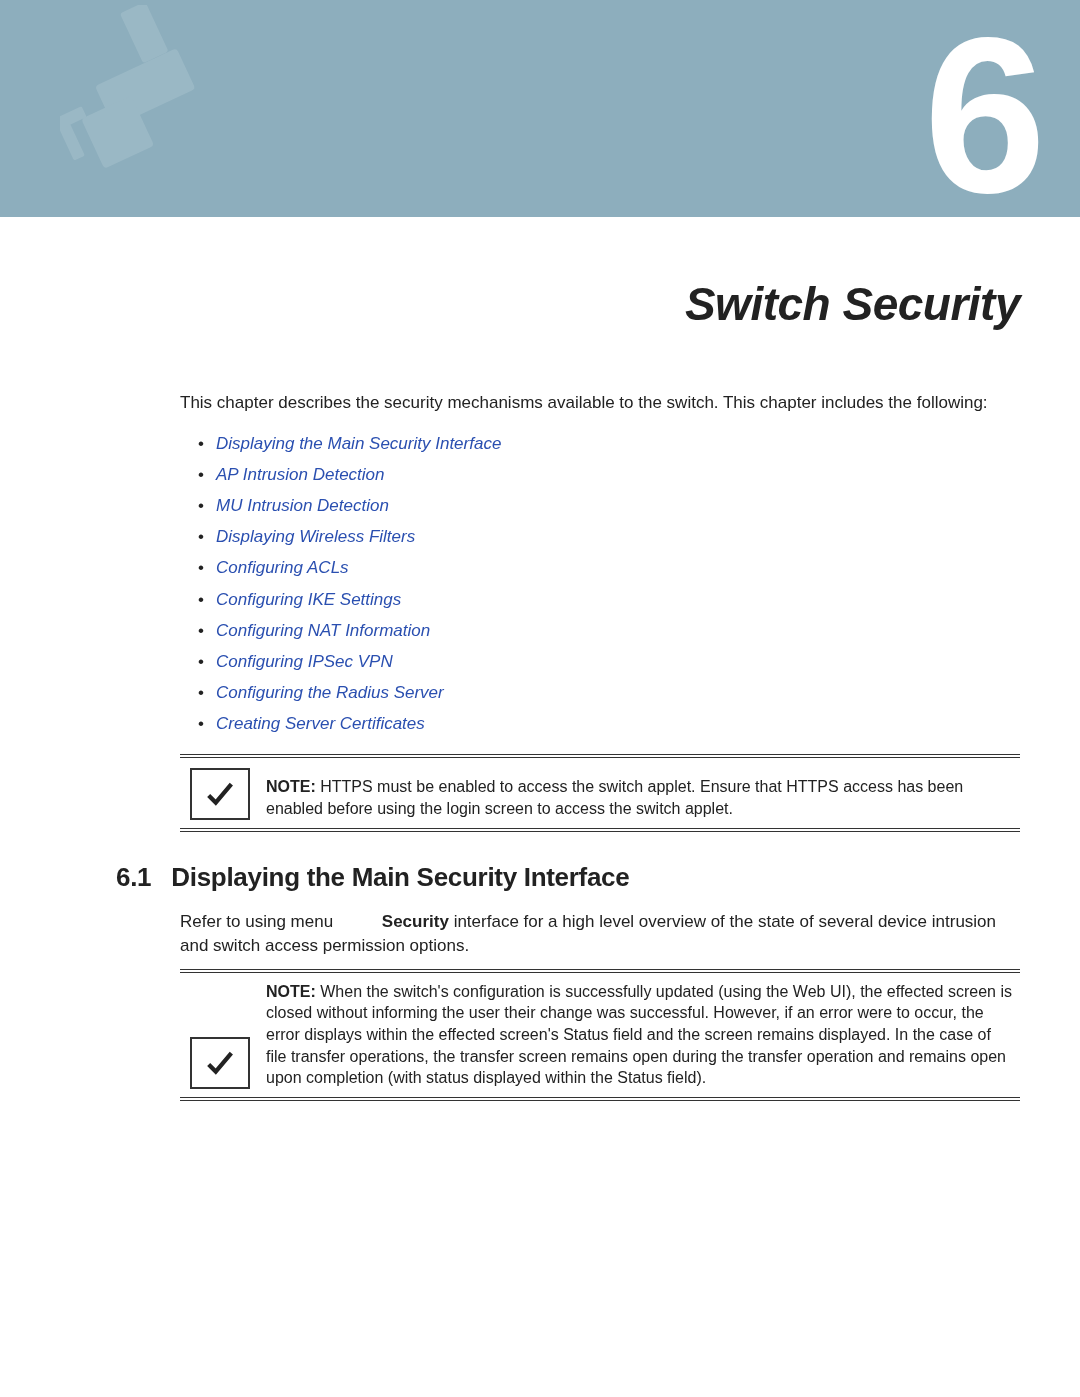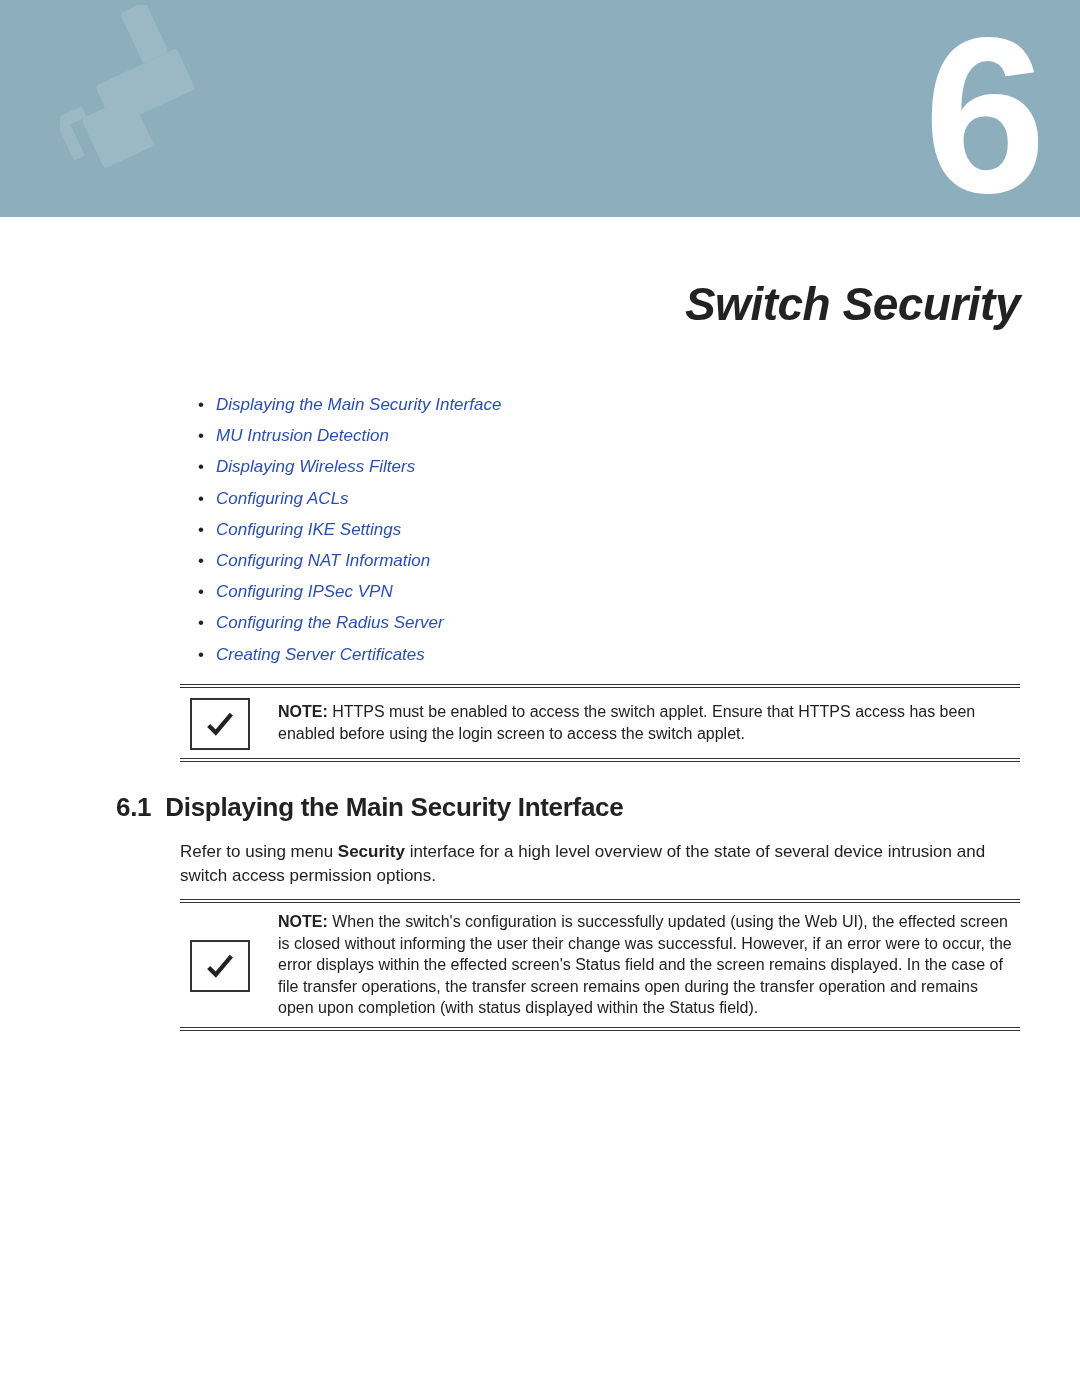--- a/index.html
+++ b/index.html
@@ -77,22 +77,22 @@
   ul.toc li a {
     color: #2a4fb0;
     text-decoration: none;
   }
   .note-block {
     border-top: 4px double #333;
     border-bottom: 4px double #333;
     padding: 8px 0;
     margin: 10px 0 30px 0;
     display: flex;
-    align-items: center;
-    gap: 28px;
+    align-items: flex-end;
+    gap: 16px;
   }
   .note-icon {
     flex: 0 0 56px;
     height: 48px;
     border: 2px solid #333;
     display: flex;
     align-items: center;
     justify-content: center;
     margin-left: 10px;
     margin-top: 2px;
@@ -108,29 +108,30 @@
     font-weight: 700;
   }
   .section-heading {
     font-size: 26px;
     font-weight: 800;
     margin: 10px 0 14px -64px;
     font-family: "Arial Black", Arial, sans-serif;
     letter-spacing: -0.3px;
   }
   .section-heading .num {
-    margin-right: 14px;
+    margin-right: 20px;
   }
   .body-text {
     font-size: 17px;
     line-height: 1.45;
     margin-bottom: 10px;
   }
   .body-text .bold {
     font-weight: 700;
+    margin-left: 44px;
   }
 </style>
 </head>
 <body>
 
 <div class="banner">
   <div class="banner-graphic">
     <svg viewBox="0 0 180 200">
       <g fill="#a6c1cc" stroke="none">
         <rect x="40" y="60" width="90" height="45" rx="4" transform="rotate(-25 85 82)"></rect>
@@ -141,23 +142,25 @@
       </g>
     </svg>
   </div>
   <div class="chapter-num">6</div>
 </div>
 
 <div class="page">
 
   <h1 class="chapter-title">Switch Security</h1>
 
+  <p class="intro">This chapter describes the security mechanisms available to the switch. This chapter includes the following:</p>
 
   <ul class="toc">
     <li><a href="#">Displaying the Main Security Interface</a></li>
+    <li><a href="#">AP Intrusion Detection</a></li>
     <li><a href="#">MU Intrusion Detection</a></li>
     <li><a href="#">Displaying Wireless Filters</a></li>
     <li><a href="#">Configuring ACLs</a></li>
     <li><a href="#">Configuring IKE Settings</a></li>
     <li><a href="#">Configuring NAT Information</a></li>
     <li><a href="#">Configuring IPSec VPN</a></li>
     <li><a href="#">Configuring the Radius Server</a></li>
     <li><a href="#">Creating Server Certificates</a></li>
   </ul>
 

